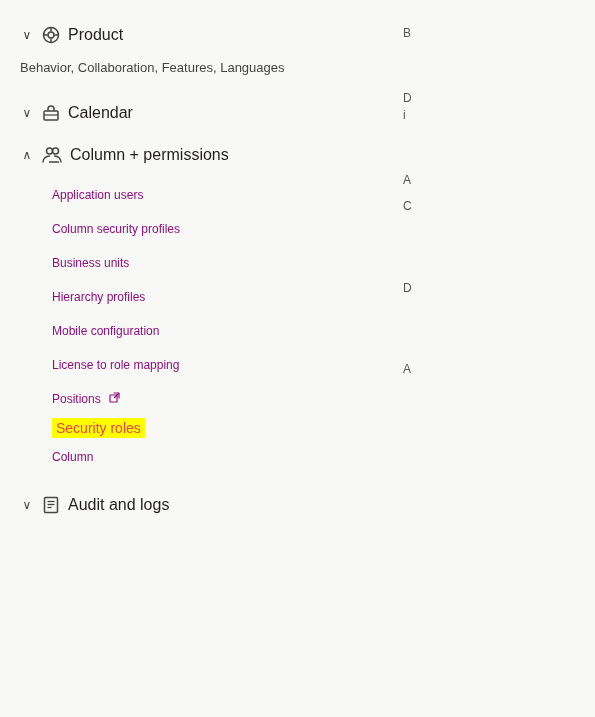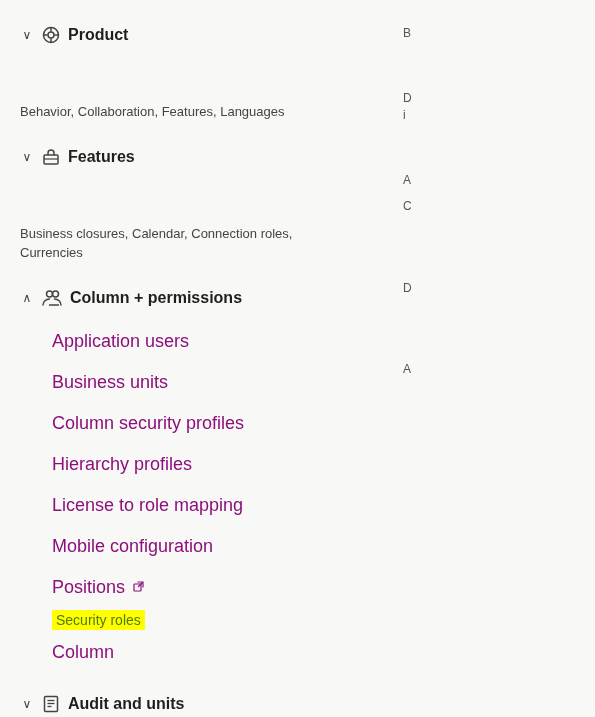--- a/index.html
+++ b/index.html
@@ -43,59 +43,58 @@
     .section-header .section-icon {
       font-size: 16px;
       color: #444;
       display: inline-flex;
       align-items: center;
       flex-shrink: 0;
     }
 
     .section-header .section-title {
       font-size: 16px;
-      font-weight: 700;
+      font-weight: 400;
       color: #201f1e;
     }
 
     .section-subtitle {
       padding: 4px 20px 12px 20px;
       font-size: 13px;
       color: #444;
       line-height: 1.5;
-      margin-top: 44px;
     }
 
     .section-items {
       padding: 4px 0 8px 52px;
     }
 
     .nav-item {
       display: flex;
       align-items: center;
       padding: 7px 16px 7px 0;
-      font-size: 18px;
+      font-size: 12px;
       color: #8d0f7c;
       cursor: pointer;
       gap: 6px;
     }
 
     .nav-item-wrapper {
       padding: 3px 0;
     }
 
     .nav-item-wrapper.highlighted-row {
       padding: 3px 0;
     }
 
     .highlight-bg {
       background: #ffff00;
       padding: 2px 4px;
       border-radius: 0;
-      color: #4d7c0f;
+      color: #ef4444;
       font-size: 14px;
       cursor: pointer;
     }
 
     .layout {
       display: flex;
       position: relative;
       width: 595px;
     }
 
@@ -137,23 +136,22 @@
     <div class="section">
       <div class="section-header">
         <span class="chevron">∨</span>
         <span class="section-icon">
           <svg width="18" height="18" viewBox="0 0 18 18" fill="none" xmlns="http://www.w3.org/2000/svg">
             <rect x="2" y="7" width="14" height="9" rx="1" stroke="#444" stroke-width="1.5" fill="none"></rect>
             <path d="M6 7V5a3 3 0 016 0v2" stroke="#444" stroke-width="1.5" fill="none"></path>
             <line x1="2" y1="11" x2="16" y2="11" stroke="#444" stroke-width="1.2"></line>
           </svg>
         </span>
-        <span class="section-title">Features</span>
-      </div>
-      <div class="section-subtitle">Business closures, Calendar, Connection roles, Currencies</div>
+        <span class="section-title">Calendar</span>
+      </div>
     </div>
 
     <div class="section">
       <div class="section-header">
         <span class="chevron">∧</span>
         <span class="section-icon">
           <svg width="20" height="18" viewBox="0 0 20 18" fill="none" xmlns="http://www.w3.org/2000/svg">
             <circle cx="7.5" cy="5" r="3" stroke="#444" stroke-width="1.5" fill="none"></circle>
             <path d="M1 16c0-3.314 2.91-6 6.5-6" stroke="#444" stroke-width="1.5" fill="none" stroke-linecap="round"></path>
             <circle cx="13.5" cy="5" r="3" stroke="#444" stroke-width="1.5" fill="none"></circle>
@@ -164,37 +162,37 @@
         <span class="section-title">Column + permissions</span>
       </div>
 
       <div class="section-items">
 
         <div class="nav-item-wrapper">
           <span class="nav-item">Application users</span>
         </div>
 
         <div class="nav-item-wrapper">
+          <span class="nav-item">Column security profiles</span>
+        </div>
+
+        <div class="nav-item-wrapper">
           <span class="nav-item">Business units</span>
         </div>
 
         <div class="nav-item-wrapper">
-          <span class="nav-item">Column security profiles</span>
-        </div>
-
-        <div class="nav-item-wrapper">
           <span class="nav-item">Hierarchy profiles</span>
         </div>
 
         <div class="nav-item-wrapper">
+          <span class="nav-item">Mobile configuration</span>
+        </div>
+
+        <div class="nav-item-wrapper">
           <span class="nav-item">License to role mapping</span>
-        </div>
-
-        <div class="nav-item-wrapper">
-          <span class="nav-item">Mobile configuration</span>
         </div>
 
 
         <div class="nav-item-wrapper">
           <span class="nav-item" style="display:inline-flex; align-items:center; gap:8px;">
             <span>Positions</span>
             <span style="font-size:11px; color:#8d0f7c;">
               <svg width="11" height="11" viewBox="0 0 11 11" fill="none" xmlns="http://www.w3.org/2000/svg">
                 <rect x="1" y="3" width="7" height="7" rx="0.5" stroke="#8d0f7c" stroke-width="1.2" fill="none"></rect>
                 <path d="M5 1h5v5" stroke="#8d0f7c" stroke-width="1.2" stroke-linecap="round" stroke-linejoin="round"></path>
@@ -220,21 +218,21 @@
       <div class="section-header">
         <span class="chevron">∨</span>
         <span class="section-icon">
           <svg width="18" height="18" viewBox="0 0 18 18" fill="none" xmlns="http://www.w3.org/2000/svg">
             <rect x="2.5" y="1.5" width="13" height="15" rx="1" stroke="#444" stroke-width="1.5" fill="none"></rect>
             <line x1="5.5" y1="5.5" x2="12.5" y2="5.5" stroke="#444" stroke-width="1.3"></line>
             <line x1="5.5" y1="8.5" x2="12.5" y2="8.5" stroke="#444" stroke-width="1.3"></line>
             <line x1="5.5" y1="11.5" x2="9.5" y2="11.5" stroke="#444" stroke-width="1.3"></line>
           </svg>
         </span>
-        <span class="section-title">Audit and units</span>
+        <span class="section-title">Audit and logs</span>
       </div>
     </div>
 
   </div>
 
   <div class="right-side" style="position:absolute; right:0; top:0; width:200px; padding: 20px 8px; font-size:12px; color:#555; line-height: 2.2; text-align:left;">
     <div style="margin-bottom:44px; color:#555;">B</div>
     <div style="margin-bottom:44px; color:#555; line-height:1.4;">D<br>i</div>
     <div style="line-height:2.15;">
       <div>A<br>C</div>

